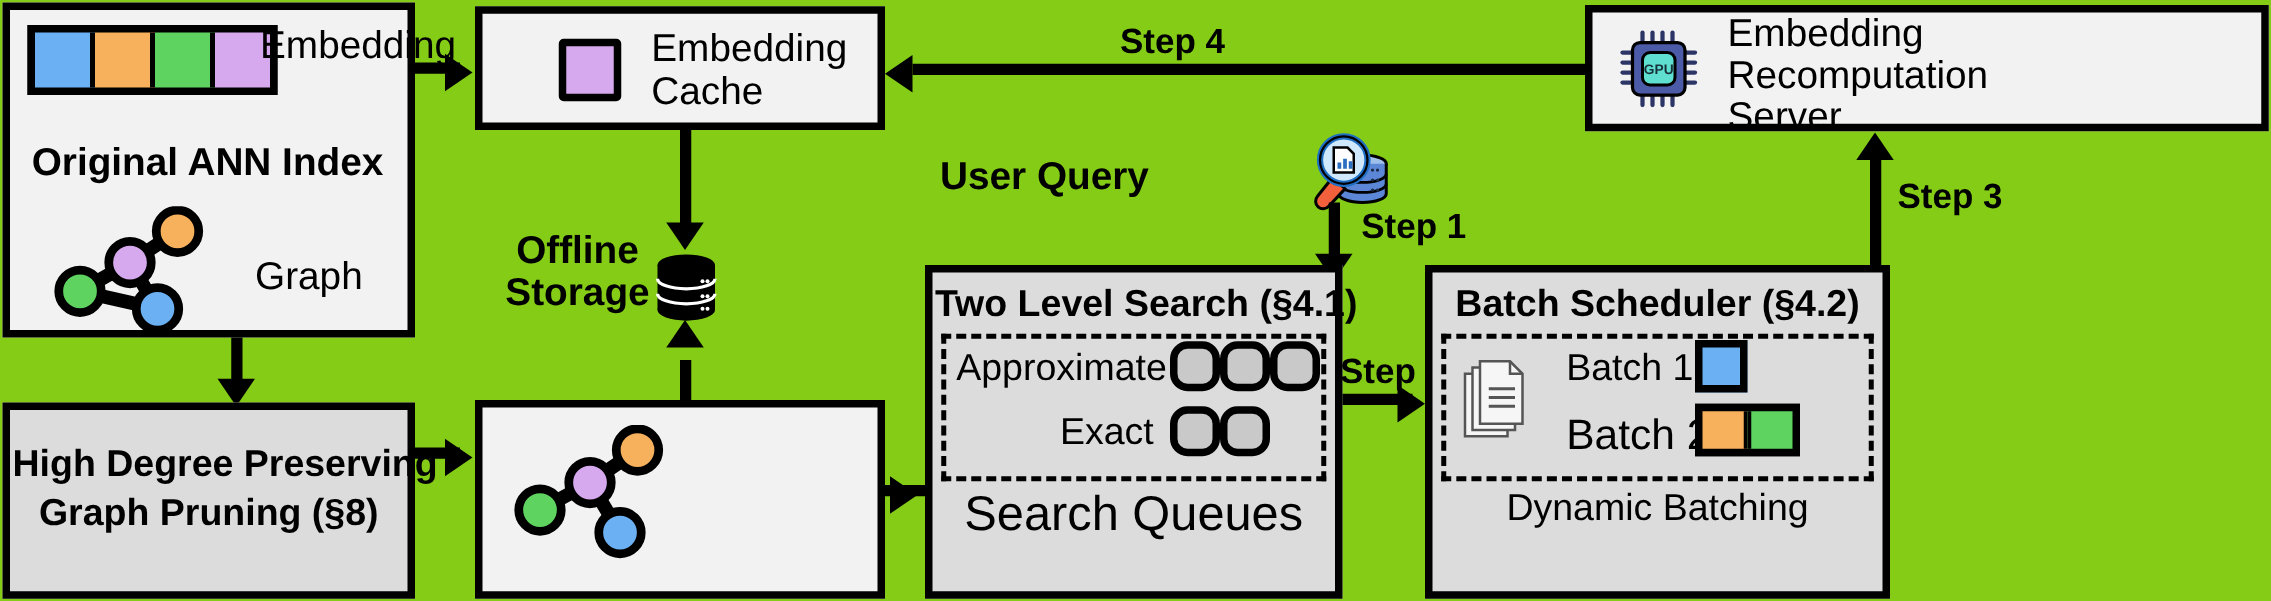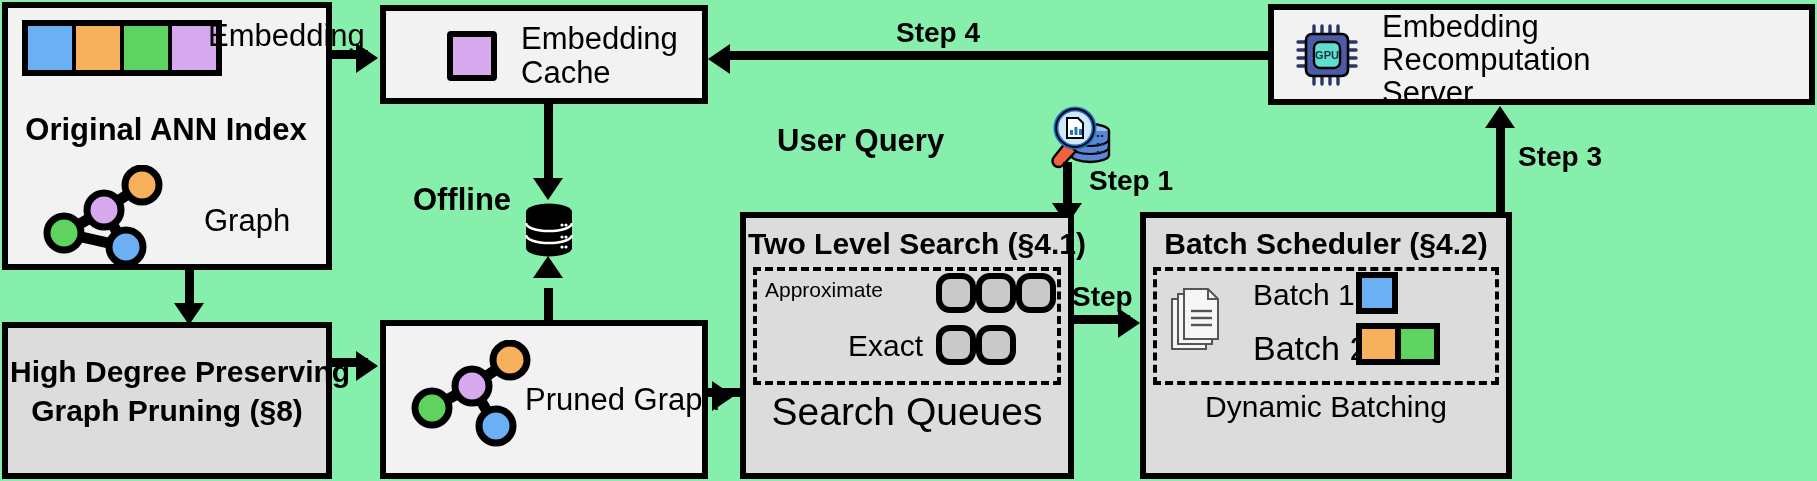--- a/index.html
+++ b/index.html
@@ -1,17 +1,17 @@
 <!DOCTYPE html>
 <html><head>
 <meta charset="utf-8">
 <style>
   html,body{margin:0;padding:0;background:#ffffff;}
   body{width:1817px;height:481px;font-family:"Liberation Sans",sans-serif;color:#000;}
-  #stage{position:relative;width:1817px;height:481px;overflow:hidden;background:#86efac;}
+  #stage{position:relative;width:1817px;height:481px;overflow:hidden;background:#84cc16;}
 
   .box{position:absolute;box-sizing:border-box;border:6px solid #000;background:#f2f2f2;}
   .box.shaded{background:#dcdcdc;}
   .lbl{position:absolute;box-sizing:border-box;white-space:pre;line-height:1.12;}
   .bold{font-weight:bold;}
   .ctr{text-align:center;}
 
   
   .ln{position:absolute;background:#000;}
   .ahead{position:absolute;width:0;height:0;}
@@ -90,20 +90,21 @@
   <div class="ln" style="left:332px;top:358px;width:36px;height:9px;"></div>
   <div class="ahead ah-right" style="left:356px;top:351px;"></div>
 
   <div class="box" style="left:380px;top:5px;width:328px;height:99px;">
   </div>
   <div class="swatch" style="left:447px;top:31px;width:50px;height:50px;background:#d6a8ee;border-radius:4px;"></div>
   <div class="lbl" style="left:521px;top:22px;font-size:31px;">Embedding</div>
   <div class="lbl" style="left:521px;top:56px;font-size:31px;">Cache</div>
 
   <div class="lbl ctr" style="left:398px;top:183px;width:128px;font-size:31px;font-weight:bold;">Offline</div>
+  <div class="lbl ctr" style="left:398px;top:217px;width:128px;font-size:31px;font-weight:bold;">Storage</div>
 
   <svg class="gsvg" style="left:524px;top:203px;" width="50" height="54" viewBox="0 0 50 54">
     <g fill="#000">
       <ellipse cx="25" cy="9" rx="23" ry="8.5"></ellipse>
       <rect x="2" y="9" width="46" height="36"></rect>
       <ellipse cx="25" cy="45" rx="23" ry="8.5"></ellipse>
     </g>
     <g stroke="#ffffff" stroke-width="2.6" fill="none">
       <path d="M2 20 A23 8 0 0 0 48 20"></path>
       <path d="M2 32 A23 8 0 0 0 48 32"></path>
@@ -130,26 +131,25 @@
     <g stroke="#000" stroke-width="11" stroke-linecap="round">
       <line x1="28" y1="68" x2="68" y2="46"></line>
       <line x1="68" y1="46" x2="106" y2="20"></line>
       <line x1="68" y1="46" x2="92" y2="86"></line>
     </g>
     <circle cx="106" cy="20" r="17" fill="#f7b05b" stroke="#000" stroke-width="7"></circle>
     <circle cx="68" cy="46" r="17" fill="#d6a8ee" stroke="#000" stroke-width="7"></circle>
     <circle cx="28" cy="68" r="17" fill="#5fd35f" stroke="#000" stroke-width="7"></circle>
     <circle cx="92" cy="86" r="17" fill="#6ab0f3" stroke="#000" stroke-width="7"></circle>
   </svg>
-  <div class="lbl" style="left:525px;top:383px;font-size:31px;">Pruned Graph</div>
 
   <div class="ln" style="left:708px;top:388px;width:36px;height:9px;"></div>
   <div class="ahead ah-right" style="left:712px;top:381px;"></div>
 
-  <div class="lbl bold" style="left:777px;top:124px;font-size:31px;">User Query</div>
+  <div class="lbl bold" style="left:752px;top:124px;font-size:31px;">User Query</div>
 
   <svg class="gsvg" style="left:1048px;top:104px;" width="68" height="66" viewBox="0 0 68 66">
 
     <g>
       <ellipse cx="42" cy="27" rx="19" ry="7" fill="#9fc0ea" stroke="#000" stroke-width="2.4"></ellipse>
       <path d="M23 27 v24 a19 7 0 0 0 38 0 v-24" fill="#5b87d6" stroke="#000" stroke-width="2.4"></path>
       <path d="M23 35 a19 7 0 0 0 38 0" fill="none" stroke="#000" stroke-width="2.2"></path>
       <path d="M23 43 a19 7 0 0 0 38 0" fill="none" stroke="#000" stroke-width="2.2"></path>
       <g fill="#1b2a44">
           <circle cx="50" cy="32" r="1.3"></circle>
@@ -177,21 +177,21 @@
   <div class="ln" style="left:1063px;top:162px;width:9px;height:45px;"></div>
   <div class="ahead ah-down" style="left:1052px;top:203px;"></div>
   <div class="lbl bold" style="left:1089px;top:165px;font-size:28px;">Step 1</div>
 
   <div class="box shaded" style="left:740px;top:212px;width:334px;height:267px;">
   </div>
   <div class="lbl bold ctr" style="left:748px;top:227px;width:318px;font-size:30px;">Two Level Search (§4.1)</div>
 
   <div class="dashed" style="left:753px;top:267px;width:308px;height:118px;"></div>
 
-  <div class="lbl" style="left:765px;top:278px;font-size:21px;">Approximate</div>
+  <div class="lbl" style="left:765px;top:278px;font-size:30px;">Approximate</div>
   <div class="slot" style="left:936px;top:273px;width:40px;height:40px;"></div>
   <div class="slot" style="left:976px;top:273px;width:40px;height:40px;"></div>
   <div class="slot" style="left:1016px;top:273px;width:40px;height:40px;"></div>
 
   <div class="lbl" style="left:848px;top:329px;font-size:30px;">Exact</div>
   <div class="slot" style="left:936px;top:325px;width:40px;height:40px;"></div>
   <div class="slot" style="left:976px;top:325px;width:40px;height:40px;"></div>
 
   <div class="lbl ctr" style="left:748px;top:390px;width:318px;font-size:39px;">Search Queues</div>
 

